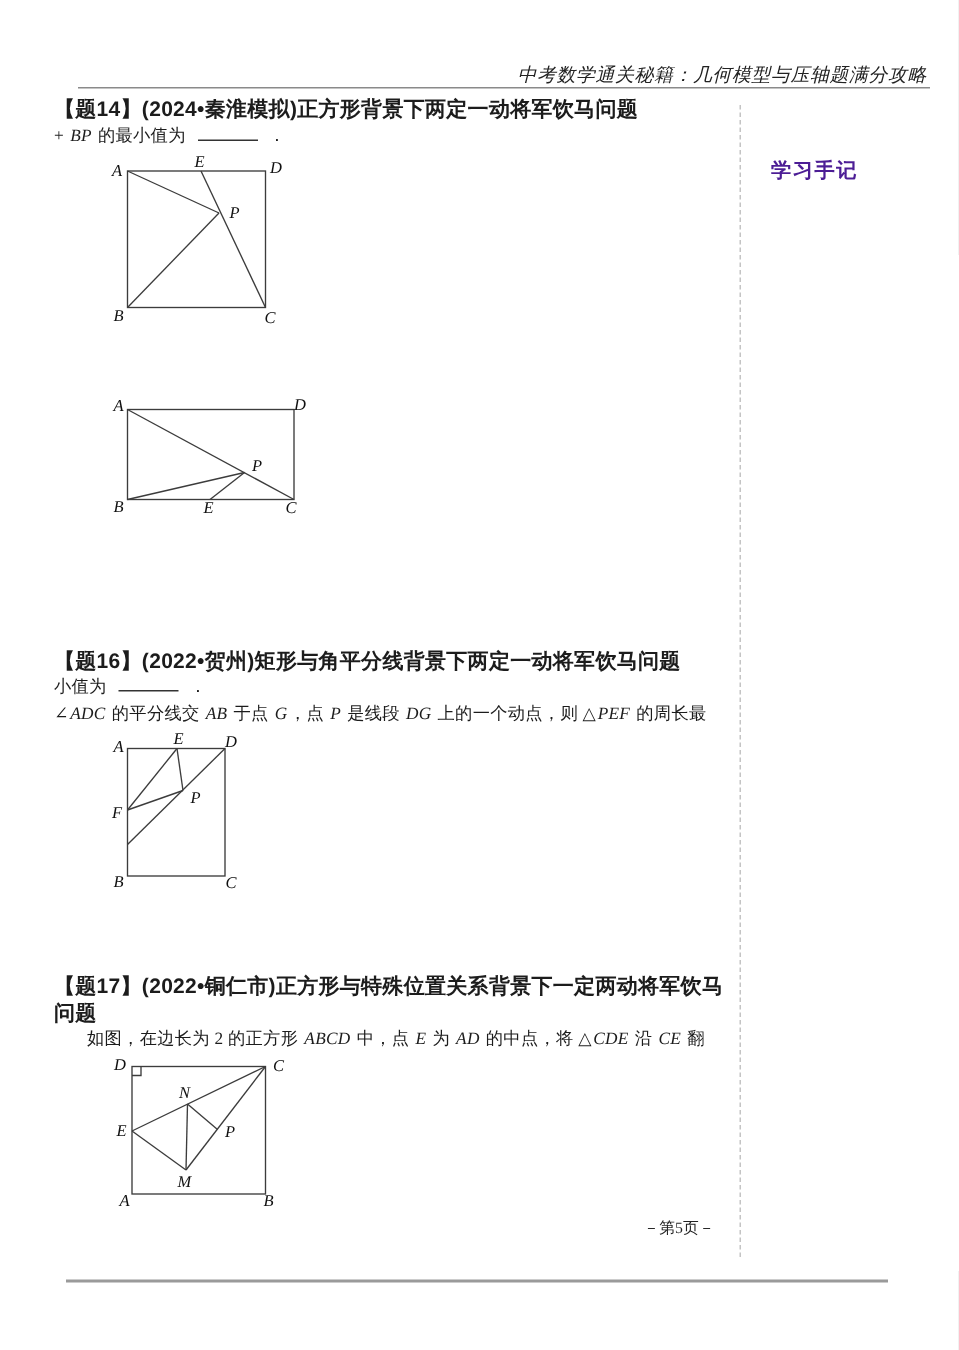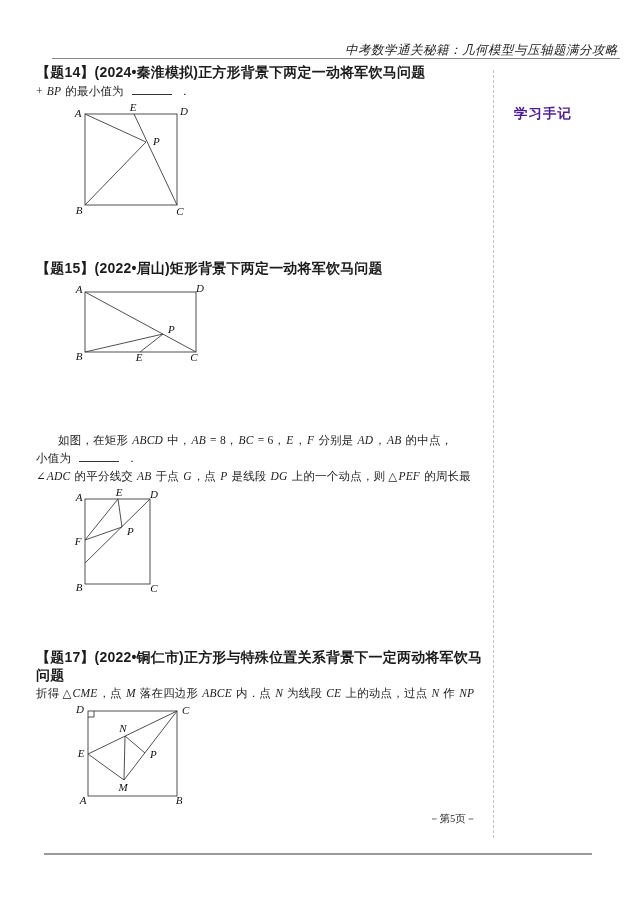--- a/index.html
+++ b/index.html
@@ -63,58 +63,57 @@
       <text x="8" y="14" text-anchor="middle">A</text>
       <text x="63" y="8" text-anchor="middle">E</text>
       <text x="114" y="12" text-anchor="middle">D</text>
       <text x="83" y="42">P</text>
       <text x="9" y="111" text-anchor="middle">B</text>
       <text x="110" y="112" text-anchor="middle">C</text>
     </svg>
   </div>
 
   <div class="problem p15">
-    <div class="ptitle">【题15】(2022•眉山)矩形背景下两定一动将军饮马问题</div>
     <svg class="fig fig15" width="145" height="84" viewBox="0 0 145 84">
       <rect x="15" y="12" width="111" height="60"></rect>
       <line x1="15" y1="12" x2="126" y2="72"></line>
       <line x1="15" y1="72" x2="93" y2="54"></line>
       <line x1="70" y1="72" x2="93" y2="54"></line>
       <text x="9" y="13" text-anchor="middle">A</text>
       <text x="130" y="12" text-anchor="middle">D</text>
       <text x="98" y="53">P</text>
       <text x="9" y="80" text-anchor="middle">B</text>
       <text x="69" y="81" text-anchor="middle">E</text>
       <text x="124" y="81" text-anchor="middle">C</text>
     </svg>
   </div>
 
   <div class="problem p16">
-    <div class="pline indent">如图，在矩形 <i>ABCD</i> 中，<i>AB</i> = 8，<i>BC</i> = 6，<i>E</i>，<i>F</i> 分别是 <i>AD</i>，<i>AB</i> 的中点，</div>
+    <div class="ptitle">【题16】(2022•贺州)矩形与角平分线背景下两定一动将军饮马问题</div>
     <div class="pline">小值为 <span class="blank"></span>．</div>
     <div class="pline">∠<i>ADC</i> 的平分线交 <i>AB</i> 于点 <i>G</i>，点 <i>P</i> 是线段 <i>DG</i> 上的一个动点，则 △<i>PEF</i> 的周长最</div>
     <svg class="fig fig16" width="100" height="112" viewBox="0 0 100 112">
       <rect x="15" y="14" width="65" height="85"></rect>
       <line x1="80" y1="14" x2="15" y2="78"></line>
       <line x1="15" y1="55" x2="48" y2="14"></line>
       <line x1="48" y1="14" x2="52" y2="42"></line>
       <line x1="15" y1="55" x2="52" y2="42"></line>
       <text x="9" y="16" text-anchor="middle">A</text>
       <text x="49" y="11" text-anchor="middle">E</text>
       <text x="84" y="13" text-anchor="middle">D</text>
       <text x="8" y="60" text-anchor="middle">F</text>
       <text x="57" y="50">P</text>
       <text x="9" y="106" text-anchor="middle">B</text>
       <text x="84" y="107" text-anchor="middle">C</text>
     </svg>
   </div>
 
   <div class="problem p17">
     <div class="ptitle">【题17】(2022•铜仁市)正方形与特殊位置关系背景下一定两动将军饮马问题</div>
-    <div class="pline">折得 △<i>CME</i>，点 <i>M</i> 落在四边形 <i>ABCE</i> 内．点 <i>N</i> 为线段 <i>CE</i> 上的动点，过点 <i>N</i> 作 <i>NP</i></div>
+    <div class="pline indent">如图，在边长为 2 的正方形 <i>ABCD</i> 中，点 <i>E</i> 为 <i>AD</i> 的中点，将 △<i>CDE</i> 沿 <i>CE</i> 翻</div>
     <svg class="fig fig17" width="125" height="106" viewBox="0 0 125 106">
       <rect x="18" y="9" width="89" height="85"></rect>
       <path d="M 24 9 L 24 15 L 18 15"></path>
       <line x1="18" y1="52" x2="107" y2="9"></line>
       <line x1="18" y1="52" x2="54" y2="78"></line>
       <line x1="54" y1="78" x2="107" y2="9"></line>
       <line x1="55" y1="34" x2="54" y2="78"></line>
       <line x1="55" y1="34" x2="75" y2="51"></line>
       <text x="10" y="11" text-anchor="middle">D</text>
       <text x="112" y="12">C</text>

